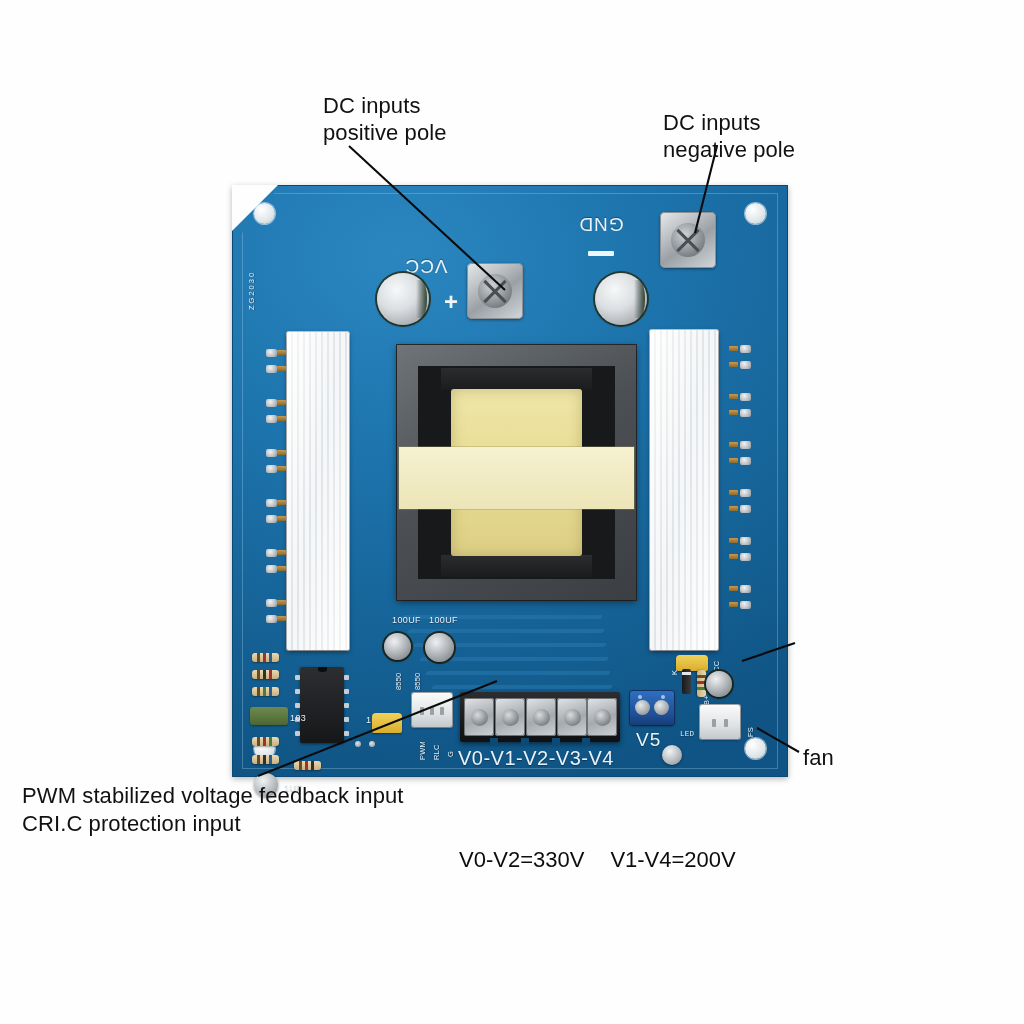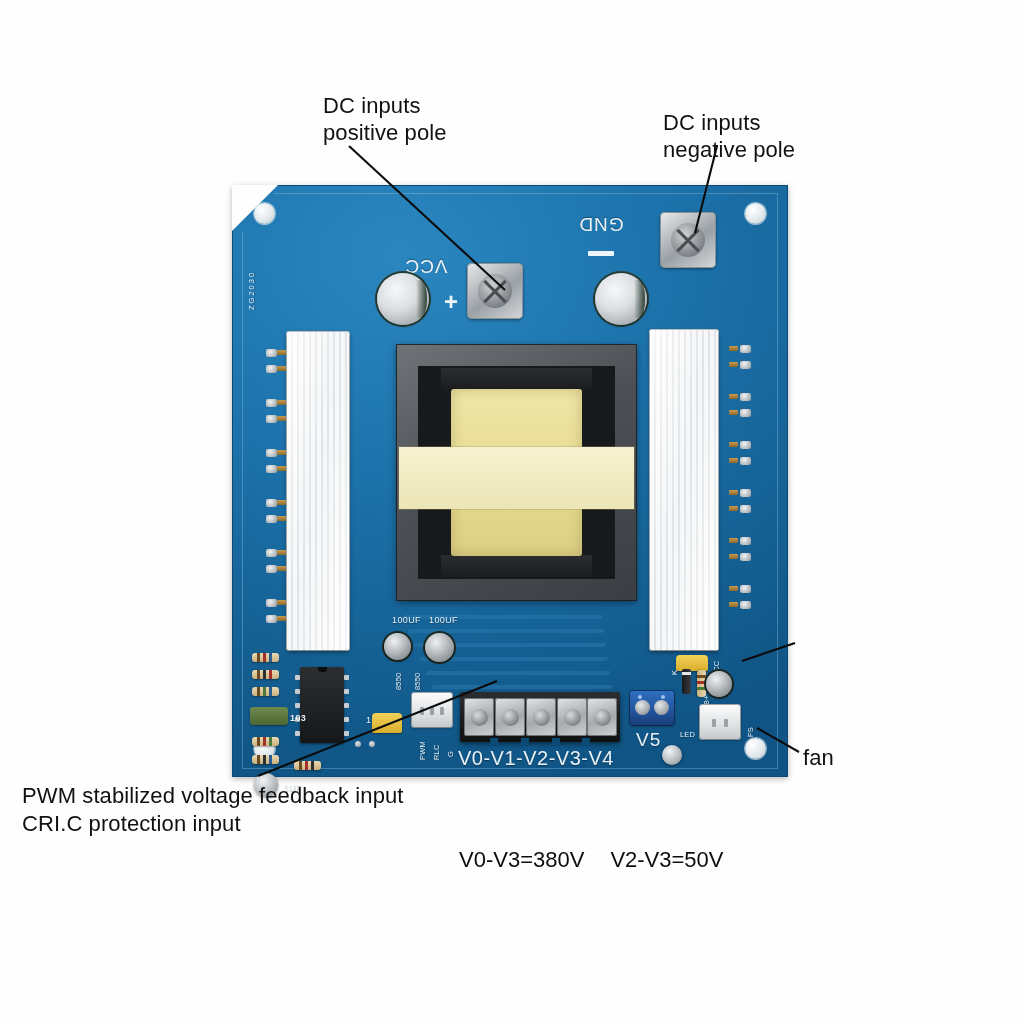--- a/index.html
+++ b/index.html
@@ -300,21 +300,21 @@
         <i style="left:5px;background:#6b4a22;"></i>
         <i style="left:11px;background:#2f2f2f;"></i>
         <i style="left:17px;background:#a5302a;"></i>
       </div>
     <div class="res" style="left:20px;top:502px;">
         <i style="left:5px;background:#6b4a22;"></i>
         <i style="left:11px;background:#4b7a3a;"></i>
         <i style="left:17px;background:#2b5d8f;"></i>
       </div>
     <div class="greencap" style="left:18px;top:522px;width:38px;height:18px;"></div>
-    <div class="silk small" style="left:58px;top:528px;font-weight:bold;">103</div>
+    <div class="silk small" style="left:58px;top:528px;">103</div>
     <div class="res" style="left:20px;top:552px;">
         <i style="left:5px;background:#6b4a22;"></i>
         <i style="left:11px;background:#a5302a;"></i>
         <i style="left:17px;background:#4b7a3a;"></i>
       </div>
     <div class="res" style="left:20px;top:570px;">
         <i style="left:5px;background:#6b4a22;"></i>
         <i style="left:11px;background:#2f2f2f;"></i>
         <i style="left:17px;background:#2b5d8f;"></i>
       </div>
@@ -354,21 +354,21 @@
     <div class="silk" style="left:226px;top:562px;font-size:20px;letter-spacing:.5px;">V0-V1-V2-V3-V4</div>
 
     <div class="tb2" style="left:398px;top:506px;">
       <div class="dot" style="left:8px;"></div>
         <div class="dot" style="left:31px;"></div>
       <div class="sc" style="left:5px;"></div>
         <div class="sc" style="left:24px;"></div>
     </div>
     <div class="silk" style="left:404px;top:544px;font-size:19px;">V5</div>
 
-    <div class="silk tiny" style="left:448px;top:545px;">LED</div>
+    <div class="silk tiny" style="left:448px;top:545px;font-family:Liberation Mono, monospace;">LED</div>
     <div class="led" style="left:472px;top:534px;"></div>
 
     <div class="ycap" style="left:444px;top:470px;width:32px;height:16px;"></div>
     <div class="silk tiny rot90" style="left:480px;top:492px;">ACC</div>
     <div class="silk tiny rot90" style="left:438px;top:490px;">K</div>
     <div class="diode" style="left:442px;top:492px;transform:rotate(90deg);">
         <i></i>
       </div>
     <div class="res" style="left:456px;top:494px;transform:rotate(90deg);">
         <i style="left:5px;background:#6b4a22;"></i>
@@ -399,20 +399,20 @@
 negative pole</div>
   <div class="anno" id="anno-fan">fan</div>
   <div class="anno" id="anno-pwm">PWM stabilized voltage feedback input
 CRI.C protection input</div>
 
   <div id="volt-table">
     <table>
       <tbody>
       <tr>
         <td class="lbl"></td>
-        <td class="cA">V0-V3=380V</td>
-        <td>V2-V3=50V</td>
+        <td class="cA">V0-V2=330V</td>
+        <td>V1-V4=200V</td>
       </tr>
     </tbody>
       </table>
   </div>
 
 </div>
 
 </body></html>

